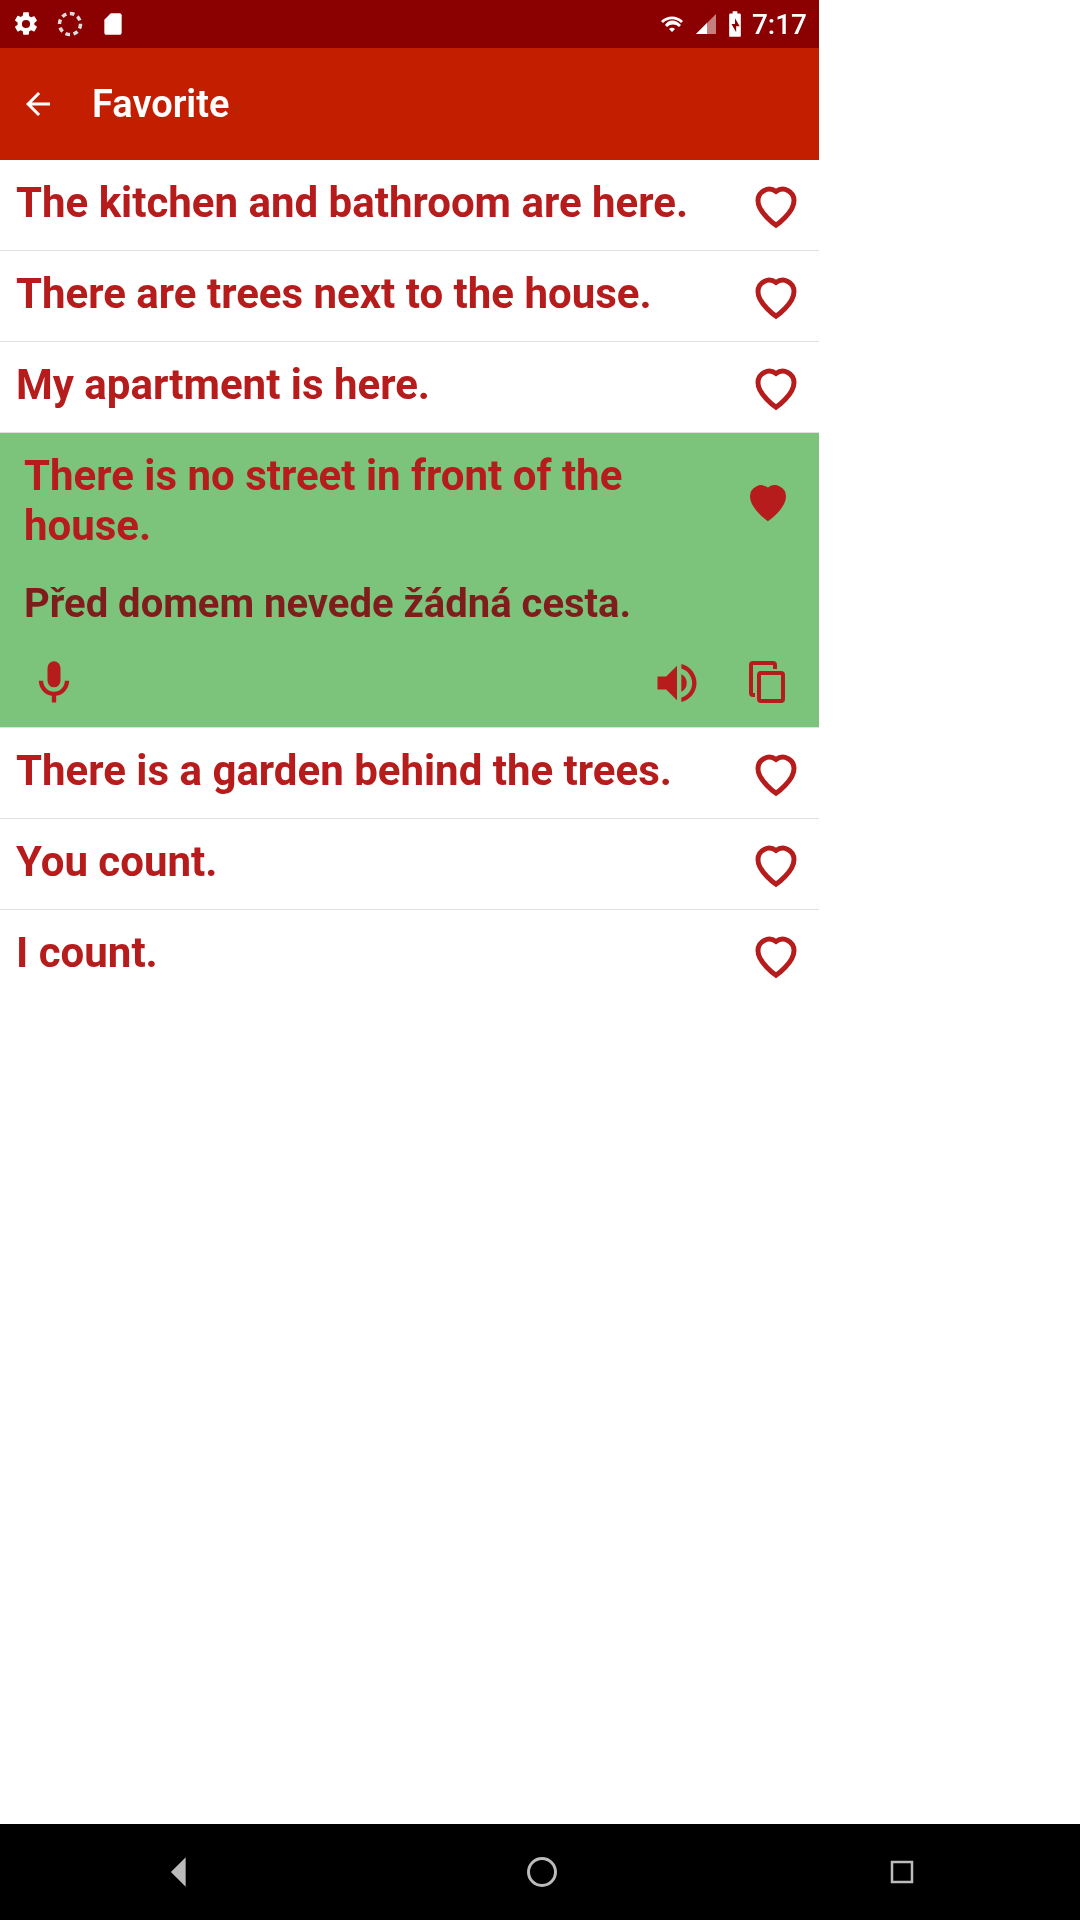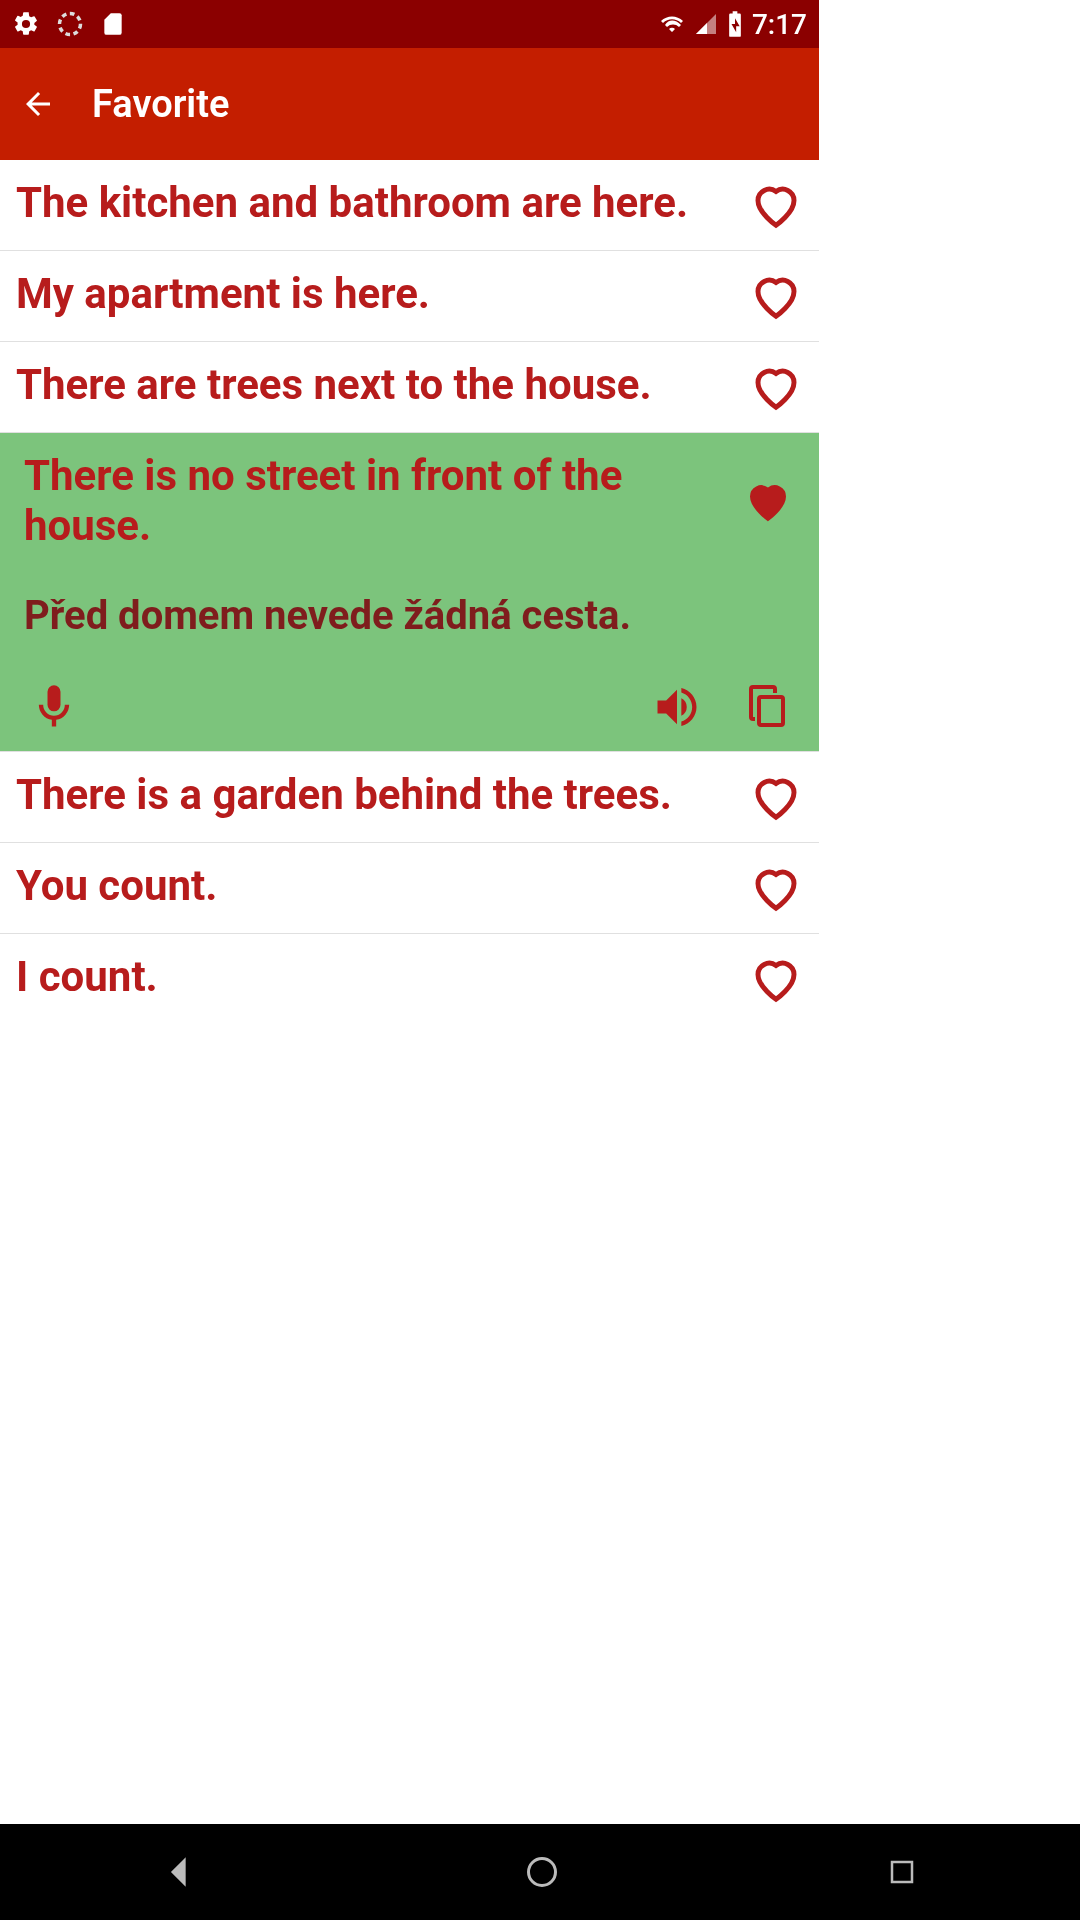--- a/index.html
+++ b/index.html
@@ -35,21 +35,21 @@
     align-items: flex-start;
     padding: 18px 16px;
     border-bottom: 1px solid #e0e0e0;
     gap: 16px;
   }
   .row.expanded {
     background: #7cc47c;
     flex-direction: column;
     align-items: stretch;
     padding: 18px 24px 14px 24px;
-    gap: 12px;
+    gap: 0;
   }
   .row-main { display: flex; align-items: center; gap: 16px; width: 100%; }
   .phrase {
     flex: 1;
     color: #b71c1c;
     font-size: 42px;
     font-weight: 700;
     line-height: 1.2;
   }
   .translation {
@@ -134,30 +134,30 @@
   <div class="row">
     <div class="phrase">The kitchen and bathroom are here.</div>
     <span class="heart-btn">
       <svg width="54" height="54" viewBox="0 0 24 24" fill="none" stroke="#b71c1c" stroke-width="2.2">
           <path d="M12 21s-8-5.5-8-11a5 5 0 0 1 8-4 5 5 0 0 1 8 4c0 5.5-8 11-8 11Z"></path>
         </svg>
     </span>
   </div>
 
   <div class="row">
+    <div class="phrase">There are trees next to the house.</div>
+    <span class="heart-btn">
+      <svg width="54" height="54" viewBox="0 0 24 24" fill="none" stroke="#b71c1c" stroke-width="2.2">
+          <path d="M12 21s-8-5.5-8-11a5 5 0 0 1 8-4 5 5 0 0 1 8 4c0 5.5-8 11-8 11Z"></path>
+        </svg>
+    </span>
+  </div>
+
+  <div class="row">
     <div class="phrase">My apartment is here.</div>
-    <span class="heart-btn">
-      <svg width="54" height="54" viewBox="0 0 24 24" fill="none" stroke="#b71c1c" stroke-width="2.2">
-          <path d="M12 21s-8-5.5-8-11a5 5 0 0 1 8-4 5 5 0 0 1 8 4c0 5.5-8 11-8 11Z"></path>
-        </svg>
-    </span>
-  </div>
-
-  <div class="row">
-    <div class="phrase">There are trees next to the house.</div>
     <span class="heart-btn">
       <svg width="54" height="54" viewBox="0 0 24 24" fill="none" stroke="#b71c1c" stroke-width="2.2">
           <path d="M12 21s-8-5.5-8-11a5 5 0 0 1 8-4 5 5 0 0 1 8 4c0 5.5-8 11-8 11Z"></path>
         </svg>
     </span>
   </div>
 
   <div class="row expanded">
     <div class="row-main">
       <div class="phrase">There is no street in front of the house.</div>

